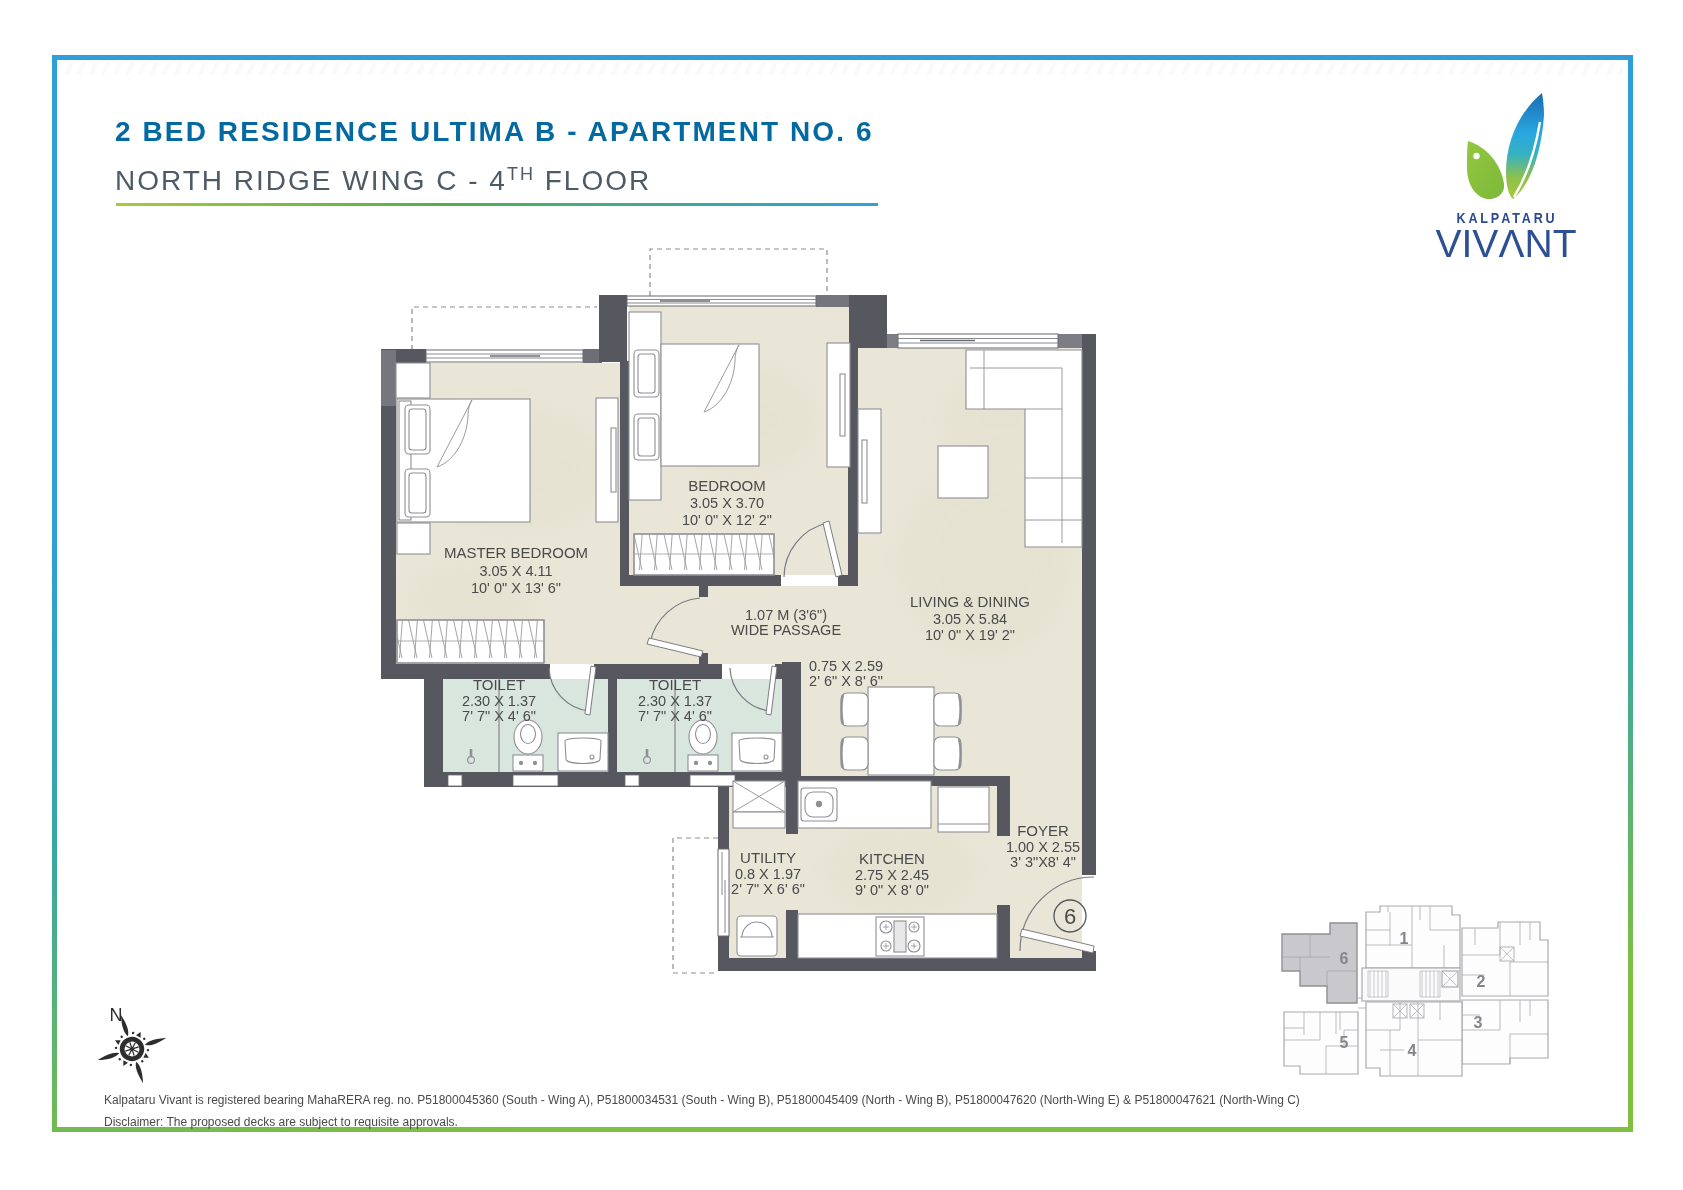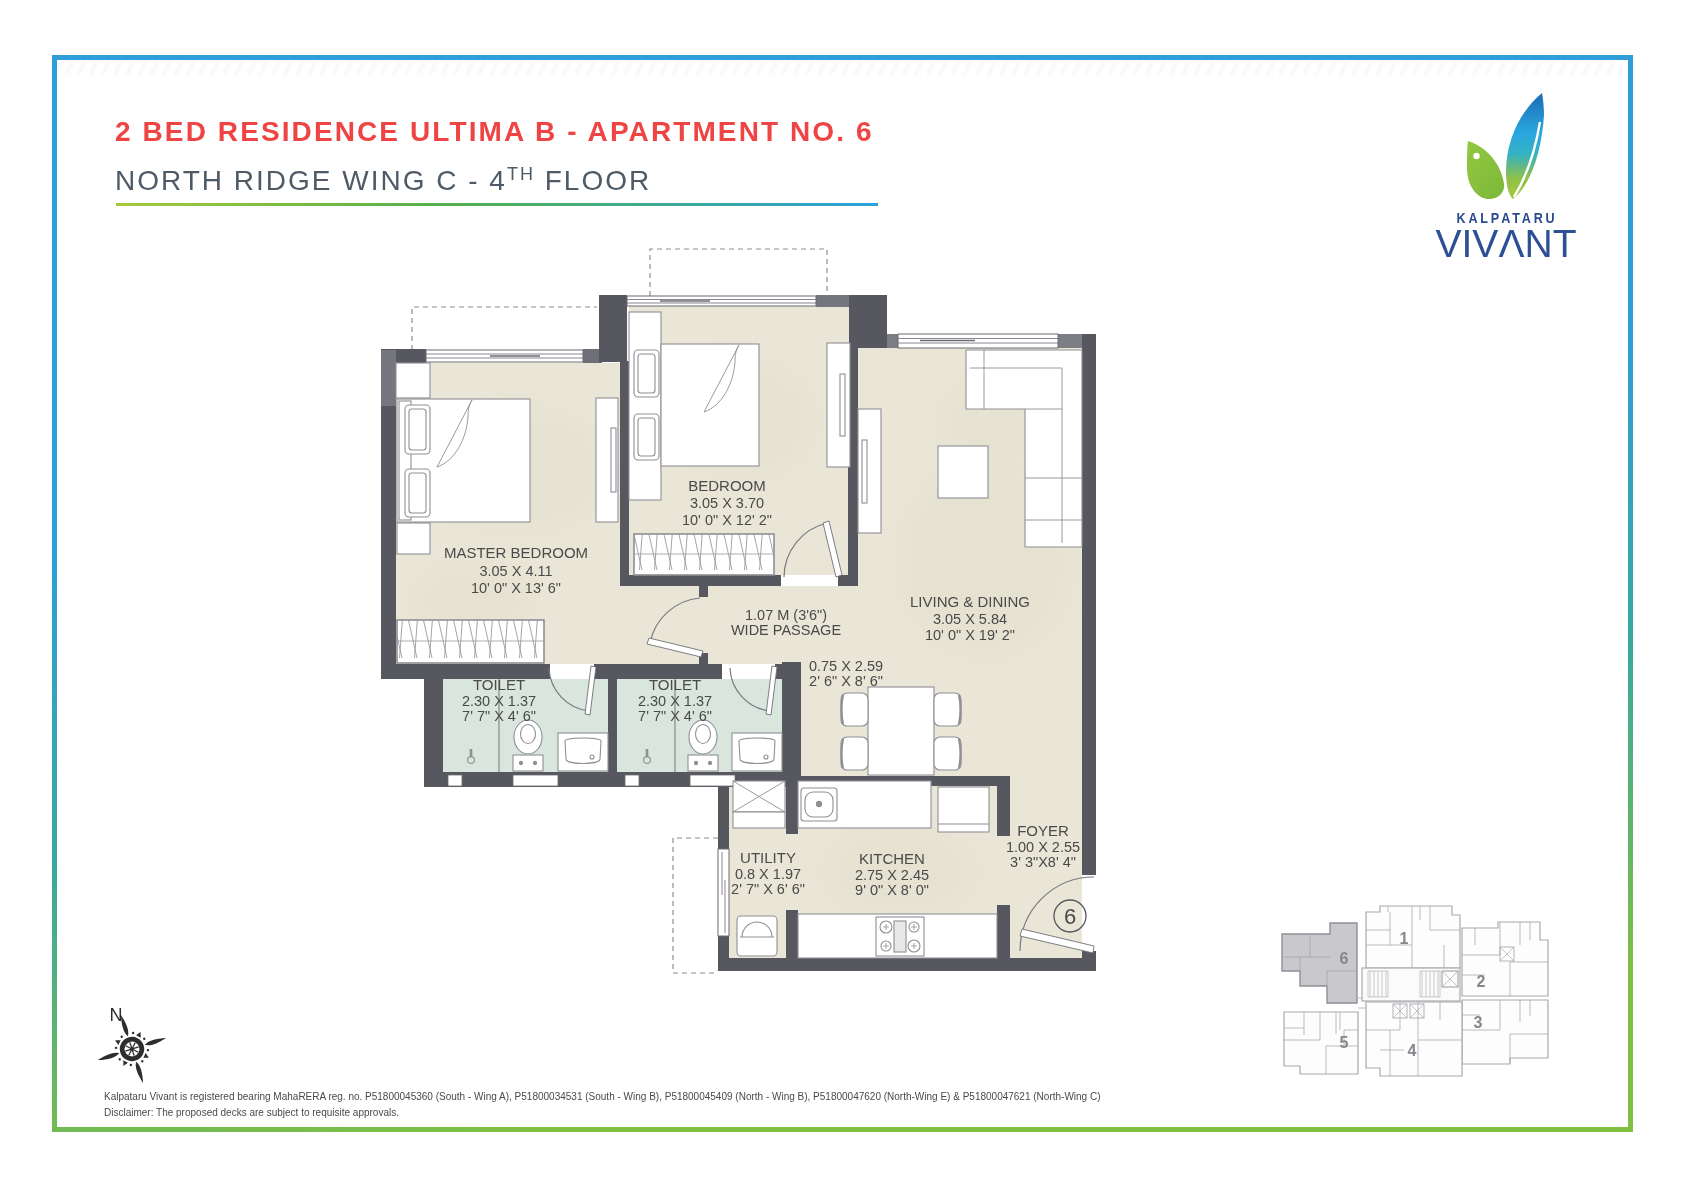--- a/index.html
+++ b/index.html
@@ -1,27 +1,27 @@
 <!DOCTYPE html>
 <html><head>
 <meta charset="utf-8">
 <style>
   html,body{margin:0;padding:0;background:#fff;width:1683px;height:1190px;overflow:hidden;}
   *{font-family:"Liberation Sans", sans-serif;}
   .abs{position:absolute;}
   #frame{position:absolute;left:52px;top:55px;width:1571px;height:1067px;
     border:5px solid;border-image:linear-gradient(172deg,#2f9ed9 0%,#2f9ed9 38%,#38a8a0 62%,#7fbf42 88%) 1;}
-  #title{position:absolute;left:115px;top:116px;font-size:28px;font-weight:bold;color:#ef4444;letter-spacing:2.1px;text-align:right;}
+  #title{position:absolute;left:115px;top:116px;font-size:28px;font-weight:bold;color:#0369a1;letter-spacing:2.1px;text-align:right;}
   #subtitle{position:absolute;left:115px;top:164px;font-size:28px;font-weight:400;color:#4e5a66;letter-spacing:2px;}
   #subtitle sup{font-size:18px;}
   #rule{position:absolute;left:116px;top:203px;width:762px;height:3px;
     background:linear-gradient(90deg,#a6c93c,#54b04a 42%,#2aa3dc 100%);}
   #topstrip{position:absolute;left:57px;top:62px;width:1566px;height:13px;opacity:.32;
     background:repeating-linear-gradient(115deg,#ffffff 0px,#e9e9e9 2px,#ffffff 7px,#ffffff 11px);}
-  #disc{position:absolute;left:104px;top:1089px;font-size:10px;color:#4a4a4a;line-height:16px;letter-spacing:0px;}
+  #disc{position:absolute;left:104px;top:1089px;font-size:12px;color:#4a4a4a;line-height:22px;letter-spacing:0px;}
 </style>
 </head>
 <body>
 
 <div id="frame"></div>
 
 <div id="topstrip"></div>
 
 <div id="title">2 BED RESIDENCE ULTIMA B - APARTMENT NO. 6</div>
 

